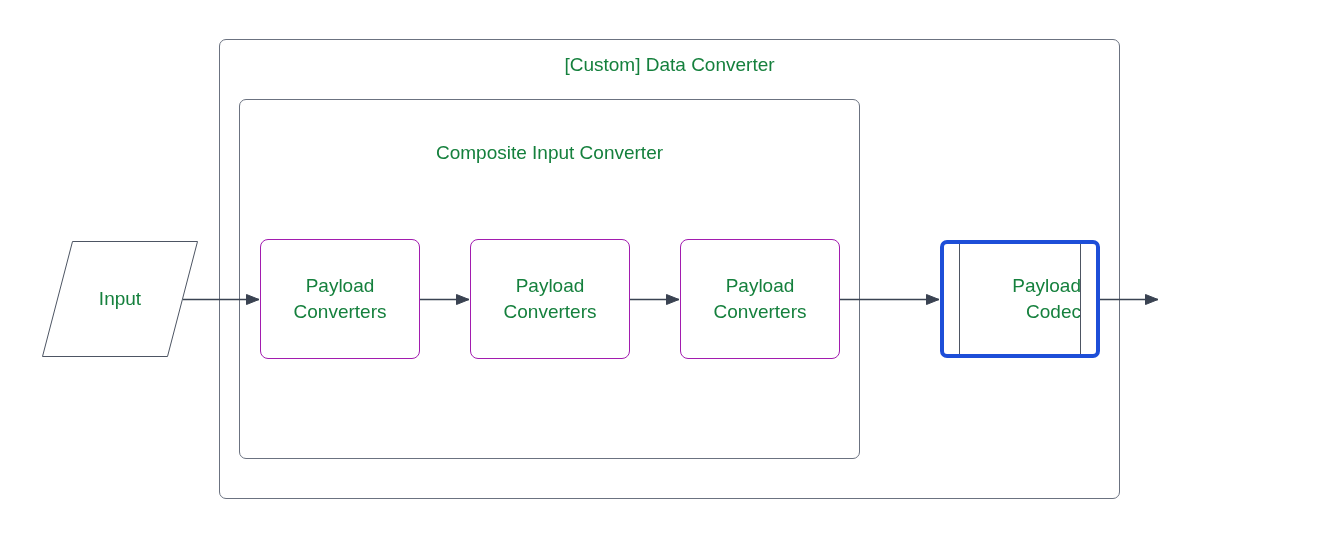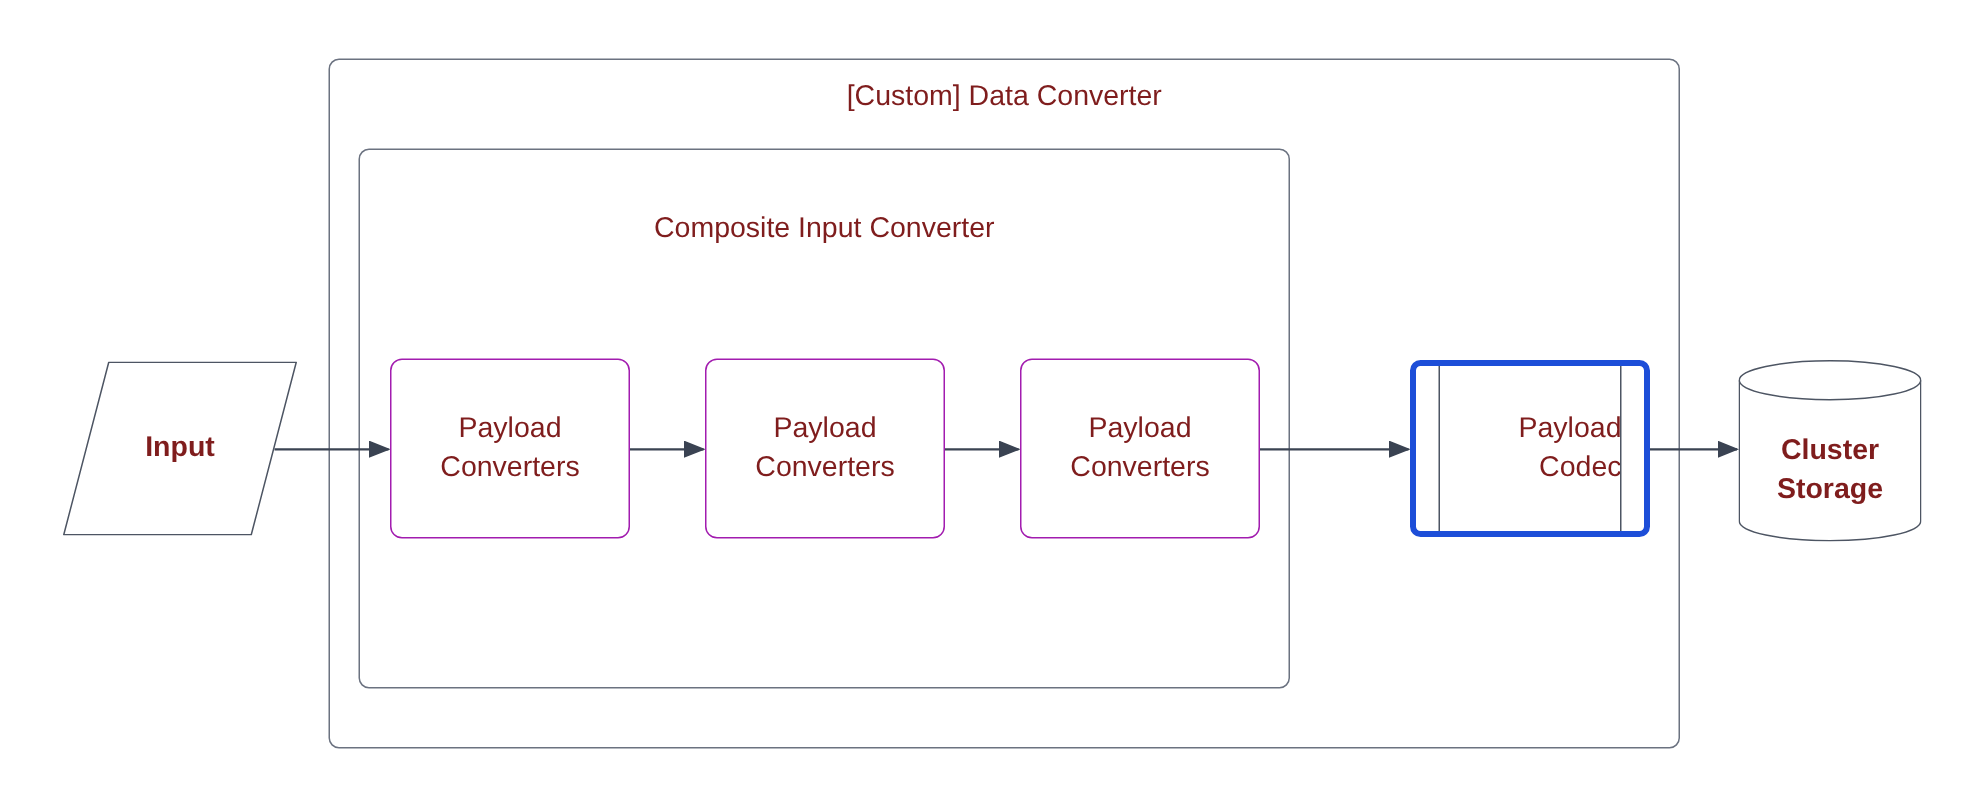--- a/index.html
+++ b/index.html
@@ -7,21 +7,21 @@
     padding: 0;
     background: #ffffff;
     font-family: "Liberation Sans", sans-serif;
   }
   #canvas {
     position: relative;
     width: 1320px;
     height: 540px;
     background: #ffffff;
     overflow: hidden;
-    color: #7f1d1d;
+    color: #15803d;
     font-size: 19px;
     line-height: 26px;
   }
   .node, .group {
     position: absolute;
     box-sizing: border-box;
   }
   .group {
     border: 1px solid #6b московс7280;
     border: 1px solid #6b7280;
@@ -71,21 +71,20 @@
   .shape-node .shape-label {
     position: absolute;
     left: 0;
     top: 0;
     width: 100%;
     height: 100%;
     display: flex;
     align-items: center;
     justify-content: center;
     text-align: center;
-    font-weight: bold;
   }
   .cylinder-label { padding-top: 13px; }
   .label-box {
     text-align: center;
     width: 130px;
   }
   #edge-layer {
     position: absolute;
     left: 0;
     top: 0;
@@ -125,27 +124,20 @@
   <div class="node rect-node" style="left:680px; top:239px; width:160px; height:120px;">
     <div class="label-box">Payload Converters</div>
   </div>
 
   <div class="node codec-node" style="left:940px; top:240px; width:160px; height:118px;">
     <div class="codec-bar-left"></div>
     <div class="codec-bar-right"></div>
     <div class="codec-label">Payload Codec</div>
   </div>
 
-  <div class="node shape-node" style="left:1159px; top:240px; width:122px; height:121px;">
-    <svg class="shape-svg" width="122" height="121" viewBox="0 0 122 121">
-      <path d="M0.5,13.5 L0.5,107.5 A60.5,13 0 0 0 121.5,107.5 L121.5,13.5" fill="#ffffff" stroke="#4d5563" stroke-width="1"></path>
-      <ellipse cx="61" cy="13.5" rx="60.5" ry="13" fill="#ffffff" stroke="#4d5563" stroke-width="1"></ellipse>
-    </svg>
-    <div class="shape-label cylinder-label">Cluster Storage</div>
-  </div>
 
   <svg id="edge-layer">
     <defs>
       <marker id="arrowhead" markerUnits="userSpaceOnUse" markerWidth="14" markerHeight="11" refX="13" refY="5.5" orient="auto">
         <path d="M0.5,0.5 L13,5.5 L0.5,10.5 Z" fill="#3a4352" stroke="#3a4352"></path>
       </marker>
     </defs>
     <line x1="183" y1="299.5" x2="259" y2="299.5" stroke="#3a4352" stroke-width="1.5" marker-end="url(#arrowhead)"></line>
     <line x1="420" y1="299.5" x2="469" y2="299.5" stroke="#3a4352" stroke-width="1.5" marker-end="url(#arrowhead)"></line>
     <line x1="630" y1="299.5" x2="679" y2="299.5" stroke="#3a4352" stroke-width="1.5" marker-end="url(#arrowhead)"></line>

